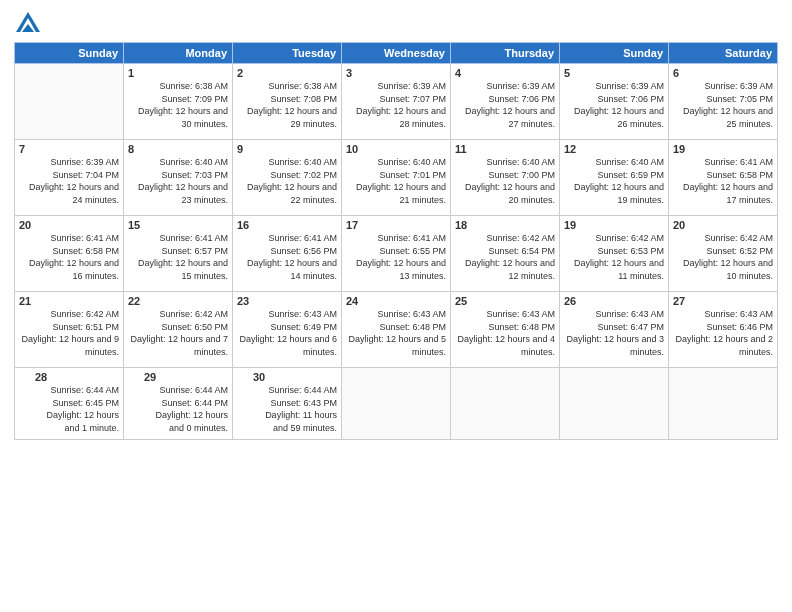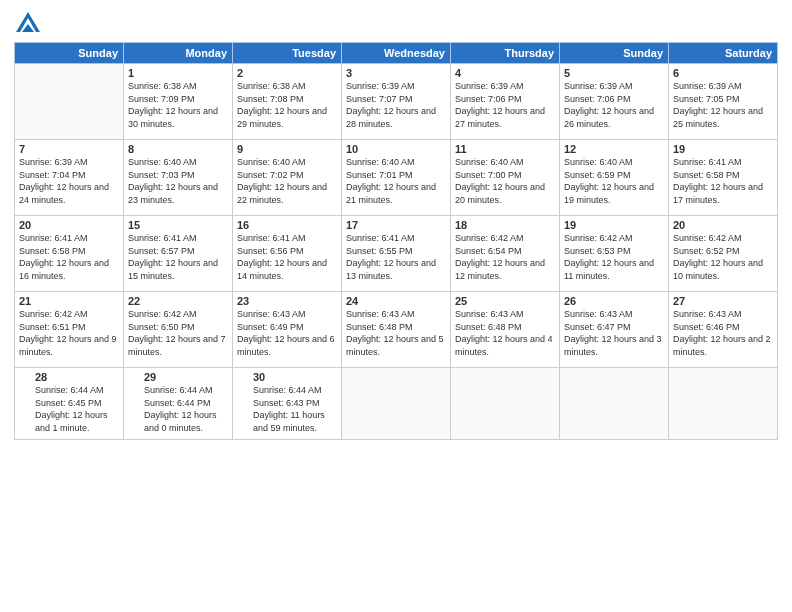--- a/index.html
+++ b/index.html
@@ -79,20 +79,21 @@
     .day-num {
       font-size: 11px;
       font-weight: bold;
       display: block;
       margin-bottom: 1px;
     }
     .day-info {
       font-size: 9px;
       line-height: 1.4;
       color: #333;
+      text-align: right;
     }
     .empty-cell {
       background: #f9f9f9;
     }
   </style>
 </head>
 <body>
 
 <div class="container">
   <div class="header-row">

